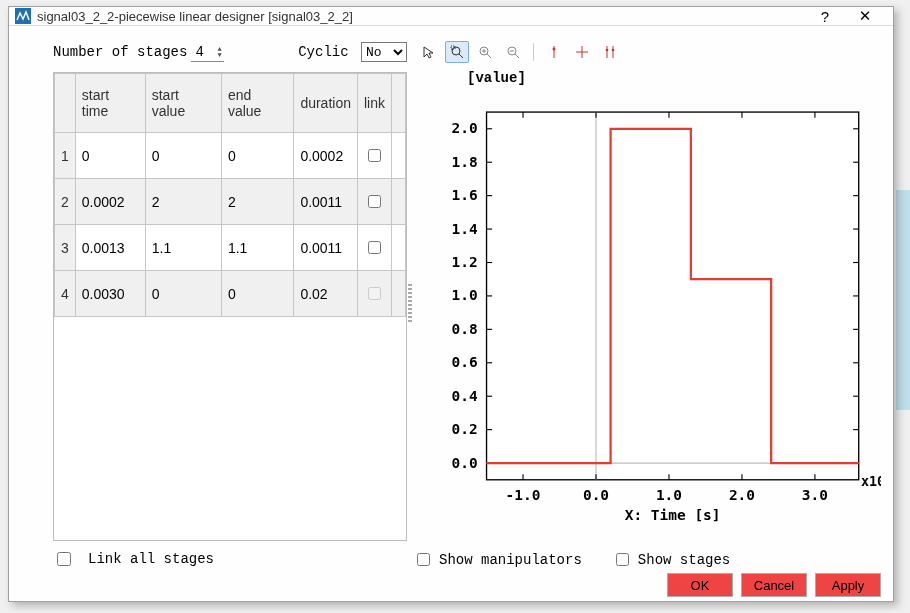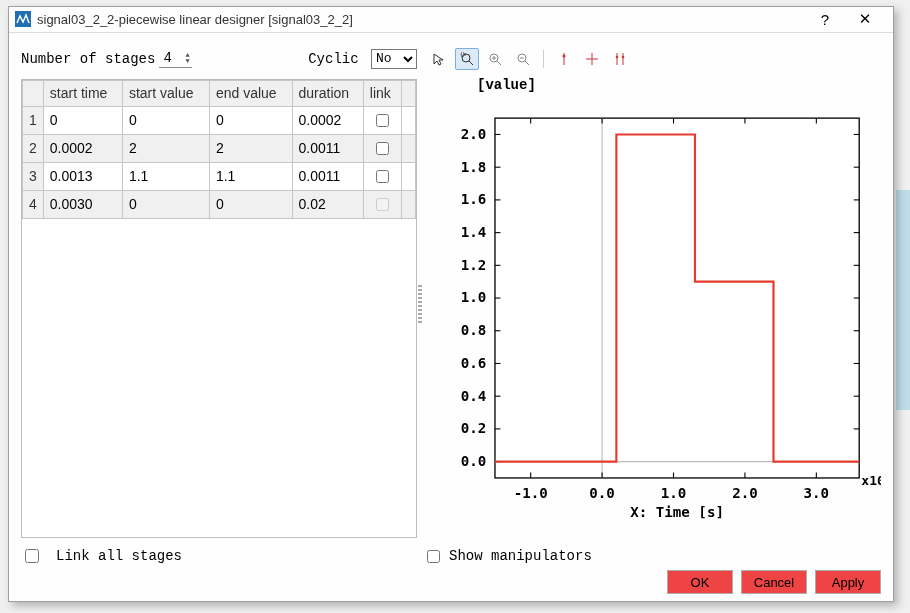--- a/index.html
+++ b/index.html
@@ -3,34 +3,34 @@
 <meta charset="utf-8">
 <style>
   * { box-sizing: border-box; }
   html, body { margin:0; padding:0; height:100%; font-family: "Segoe UI", Tahoma, sans-serif; font-size:13px; color:#000; background:#f0f0f0; }
   .window { position:absolute; left:8px; top:6px; width:886px; height:596px; background:#fefefe; border:1px solid #a0a0a0; box-shadow: 4px 4px 8px rgba(0,0,0,.25); display:flex; flex-direction:column; }
   .titlebar { height:30px; display:flex; align-items:center; padding:0 8px 0 6px; border-bottom:1px solid #dcdcdc; font-size:13px; color:#333; }
   .titlebar .app-icon { width:16px; height:16px; margin-right:6px; display:inline-flex; align-items:center; justify-content:center; }
   .titlebar .title { flex:1; }
   .titlebar .ctrl { width:40px; text-align:center; font-size:15px; color:#000; cursor:pointer; }
   .body { flex:1; display:flex; padding:12px 12px 4px 12px; gap:0; }
-  .left { width:396px; display:flex; flex-direction:column; }
+  .left { width:354px; display:flex; flex-direction:column;margin-left:32px; }
   .splitter { width:6px; display:flex; align-items:center; justify-content:center; cursor:col-resize; }
   .splitter .grip { width:4px; height:40px; background:repeating-linear-gradient(to bottom,#aaa,#aaa 2px,transparent 2px,transparent 4px); }
   .right { flex:1; display:flex; flex-direction:column; }
   .toprow { display:flex; align-items:center; height:28px; margin-bottom:6px; font-family: Consolas, "Courier New", monospace; font-size:14px; }
   .toprow .lbl { margin-right:4px; }
   .spinner { display:inline-flex; align-items:center; border-bottom:1px solid #888; padding:0 2px; }
   .spinner input { width:22px; border:none; outline:none; font-family:inherit; font-size:inherit; text-align:left; background:transparent; }
   .spinner .arrows { display:flex; flex-direction:column; font-size:7px; line-height:6px; color:#555; margin-left:2px; cursor:pointer; }
   .toprow .spacer { flex:1; }
   select.cyclic { font-family:inherit; font-size:13px; border:1px solid #777; background:#fff; height:20px; }
   .tablewrap { flex:1; border:1px solid #bcbcbc; overflow:auto; background:#fff; }
   table.grid { border-collapse:collapse; width:100%; font-size:14px;}
-  table.grid th, table.grid td { border:1px solid #c6c6c6; padding:4px 6px; text-align:left; height:26px; }
+  table.grid th, table.grid td { border:1px solid #c6c6c6; padding:13px 6px; text-align:left; height:26px; }
   table.grid th { background:#f0f0f0; font-weight:normal; color:#333; font-size:14px;}
   table.grid th.corner { width:18px; background:#f0f0f0;}
   table.grid td.rownum { background:#f0f0f0; text-align:center; color:#333; width:18px;}
   table.grid td.editable { background:#fff; }
   table.grid tr.alt td.editable { background:#f0f0f0; }
   table.grid td.chk { text-align:center; }
   input.cellchk { width:13px; height:13px; }
   .checkrow { margin-top:8px; display:flex; align-items:center; gap:14px; font-family: Consolas,"Courier New",monospace; font-size:14px;}
   .checkrow input { width:14px; height:14px; }
   
@@ -262,20 +262,24 @@
             <text x="233" y="406" text-anchor="middle" font-family="Consolas,monospace" font-size="13" font-weight="bold">X: Time [s]</text>
             <path d="M66 355 L164.23529411764707 355 L164.23529411764707 355 L177.33333333333334 355 L177.33333333333334 55 L249.37254901960785 55 L249.37254901960785 189.99999999999997 L321.4117647058824 189.99999999999997 L321.4117647058824 355 L400 355" fill="none" stroke="#e63b2e" stroke-width="2"></path>
           </svg>
       </div>
 
       <div class="bottomchecks">
         <label>
           <input type="checkbox" style="">
           <span>Show manipulators</span>
         </label>
+        <label>
+          <input type="checkbox" style="">
+          <span>Show stages</span>
+        </label>
       </div>
     </div>
   </div>
 
   <div class="footer">
     <button>OK</button>
     <button>Cancel</button>
     <button>Apply</button>
   </div>
 </div>

